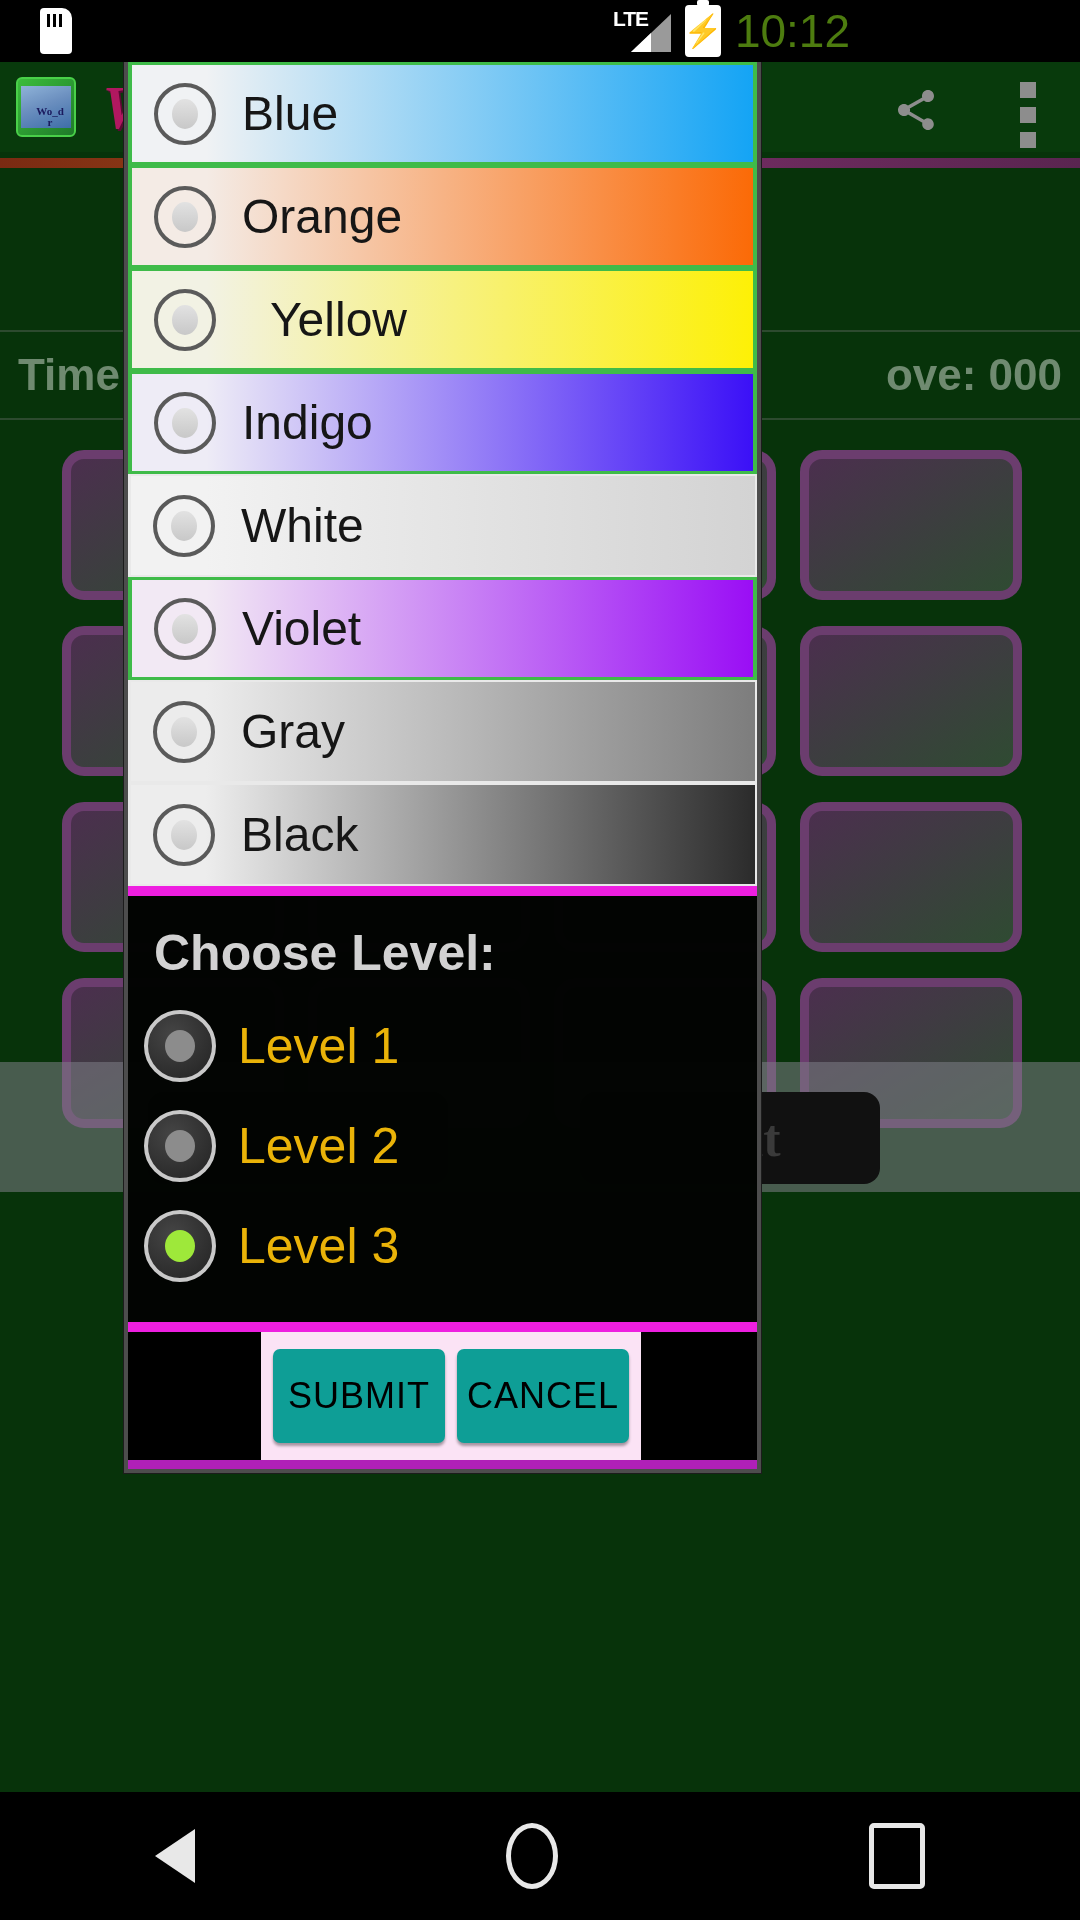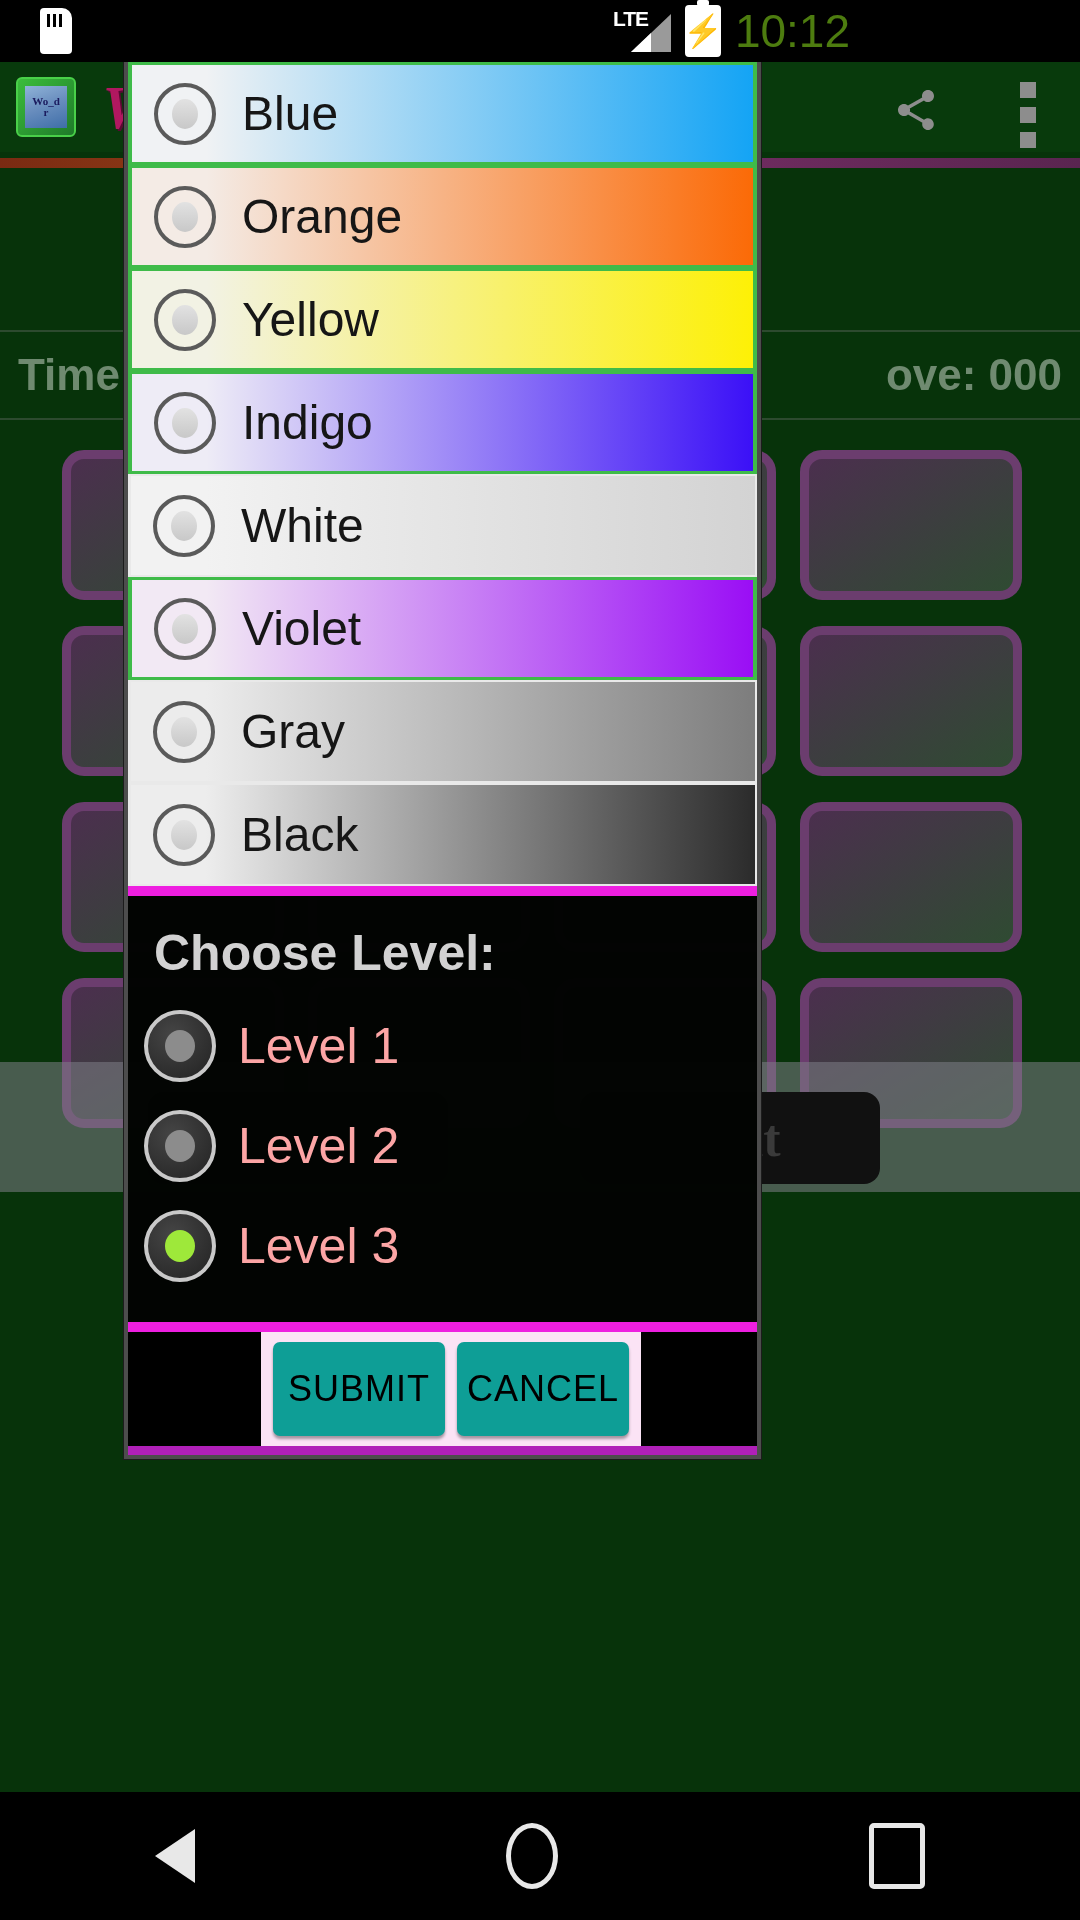--- a/index.html
+++ b/index.html
@@ -22,21 +22,21 @@
   .batt .bolt{position:absolute;left:50%;top:50%;transform:translate(-50%,-50%);color:#000;font-size:32px;line-height:1;font-weight:bold;}
   .clock{color:#4d7c0f;font-size:46px;font-weight:500;letter-spacing:0px;}
 
   
   .gamebg{position:absolute;left:0;top:62px;width:1080px;height:1790px;background:#07330a;overflow:hidden;}
   .appbar{position:absolute;left:0;top:0;width:1080px;height:90px;background:#083a0c;display:flex;align-items:center;}
   .appicon{margin-left:16px;width:56px;height:56px;border-radius:6px;
      background:linear-gradient(135deg,#3bbd3b,#1f7a2a);border:2px solid #49d049;
      display:flex;align-items:center;justify-content:center;overflow:hidden;}
   .appicon .inner{width:42px;height:42px;background:linear-gradient(160deg,#8fb3d8,#6b8fbf 45%,#3e6ea8);
-     display:flex;flex-direction:column;align-items:center;justify-content:center;}
+     display:flex;flex-direction:column;align-items:center;justify-content:flex-end;padding-left:8px;}
   .appicon .inner span{font-size:11px;color:#1a1a5e;font-family:"Liberation Serif",serif;line-height:1;font-weight:bold;}
   .apptitle{margin-left:26px;font-family:"Liberation Serif",serif;font-style:italic;font-weight:bold;
      font-size:62px;color:#b01860;text-shadow:2px 2px 0 #5a0a33;letter-spacing:-2px;white-space:nowrap;}
   .share-ic{position:absolute;right:140px;top:24px;width:48px;height:48px;}
   .dots-ic{position:absolute;right:44px;top:20px;width:16px;display:flex;flex-direction:column;gap:9px;}
   .dots-ic i{display:block;width:16px;height:16px;background:#8d8d8d;}
   .purplebar{position:absolute;left:0;top:96px;width:1080px;height:10px;
      background:linear-gradient(90deg,#7a2a12,#a04a1a 35%,#6d2b5e 70%,#5a2550);}
   .statrow{position:absolute;left:0;top:268px;width:1080px;height:90px;border-top:2px solid #2d4a2f;border-bottom:2px solid #2d4a2f;
      display:flex;align-items:center;justify-content:space-between;padding:0 18px;box-sizing:border-box;}
@@ -75,24 +75,24 @@
   .sep.bottom{background:#b020b8;height:9px;}
 
   .levels{background:rgba(2,4,2,0.90);padding:22px 0 26px 0;}
   .lv-title{color:#d2d2d2;font-size:50px;font-weight:bold;margin:6px 0 14px 26px;letter-spacing:0px;}
   .lrow{height:100px;display:flex;align-items:center;}
   .lradio{width:72px;height:72px;border-radius:50%;border:4px solid #c9c9c9;margin-left:16px;
      display:flex;align-items:center;justify-content:center;flex:0 0 auto;box-sizing:border-box;
      background:radial-gradient(circle at 38% 32%,#454545,#222);}
   .lradio .ldot{width:30px;height:32px;border-radius:50%;background:#8c8c8c;}
   .lradio.sel .ldot{background:#9ee83a;}
-  .llabel{margin-left:22px;font-size:50px;color:#fca5a5;}
+  .llabel{margin-left:22px;font-size:50px;color:#eab308;}
 
   .actionwrap{background:rgba(0,0,0,0.92);padding:0;}
-  .actionpad{margin:0 0 0 133px;width:380px;background:#fbe3f5;padding:10px 12px;box-sizing:border-box;
+  .actionpad{margin:0 0 0 133px;width:380px;background:#fbe3f5;padding:17px 12px;box-sizing:border-box;
      display:flex;gap:12px;justify-content:center;}
   .abtn{background:#0e9e96;color:#000;font-size:36px;font-weight:500;letter-spacing:1px;
      border:none;border-radius:7px;padding:26px 0;width:176px;text-align:center;
      box-shadow:0 3px 3px rgba(0,0,0,0.35);cursor:pointer;font-family:"Liberation Sans",sans-serif;}
 </style>
 </head>
 <body>
 
 <div class="gamebg">
 
@@ -174,21 +174,21 @@
           <div class="dot"></div>
         </div>
         <div class="clabel">Blue</div>
       </div>
       <div class="crow bordered" style="background: linear-gradient(90deg, rgb(244, 235, 229) 0%, rgb(244, 235, 229) 12%, rgb(251, 106, 7) 100%);">
         <div class="radio">
           <div class="dot"></div>
         </div>
         <div class="clabel">Orange</div>
       </div>
-      <div class="crow bordered" style="background: linear-gradient(90deg, rgb(242, 242, 228) 0%, rgb(242, 242, 228) 12%, rgb(253, 240, 6) 100%);">
+      <div class="crow bordered" style="background: linear-gradient(90deg, rgb(242, 242, 228) 0%, rgb(242, 242, 228) 12%, rgb(253, 240, 6) 100%); gap: 28px;">
         <div class="radio">
           <div class="dot"></div>
         </div>
         <div class="clabel">Yellow</div>
       </div>
       <div class="crow bordered" style="background: linear-gradient(90deg, rgb(238, 236, 246) 0%, rgb(238, 236, 246) 12%, rgb(59, 16, 247) 100%);">
         <div class="radio">
           <div class="dot"></div>
         </div>
         <div class="clabel">Indigo</div>

